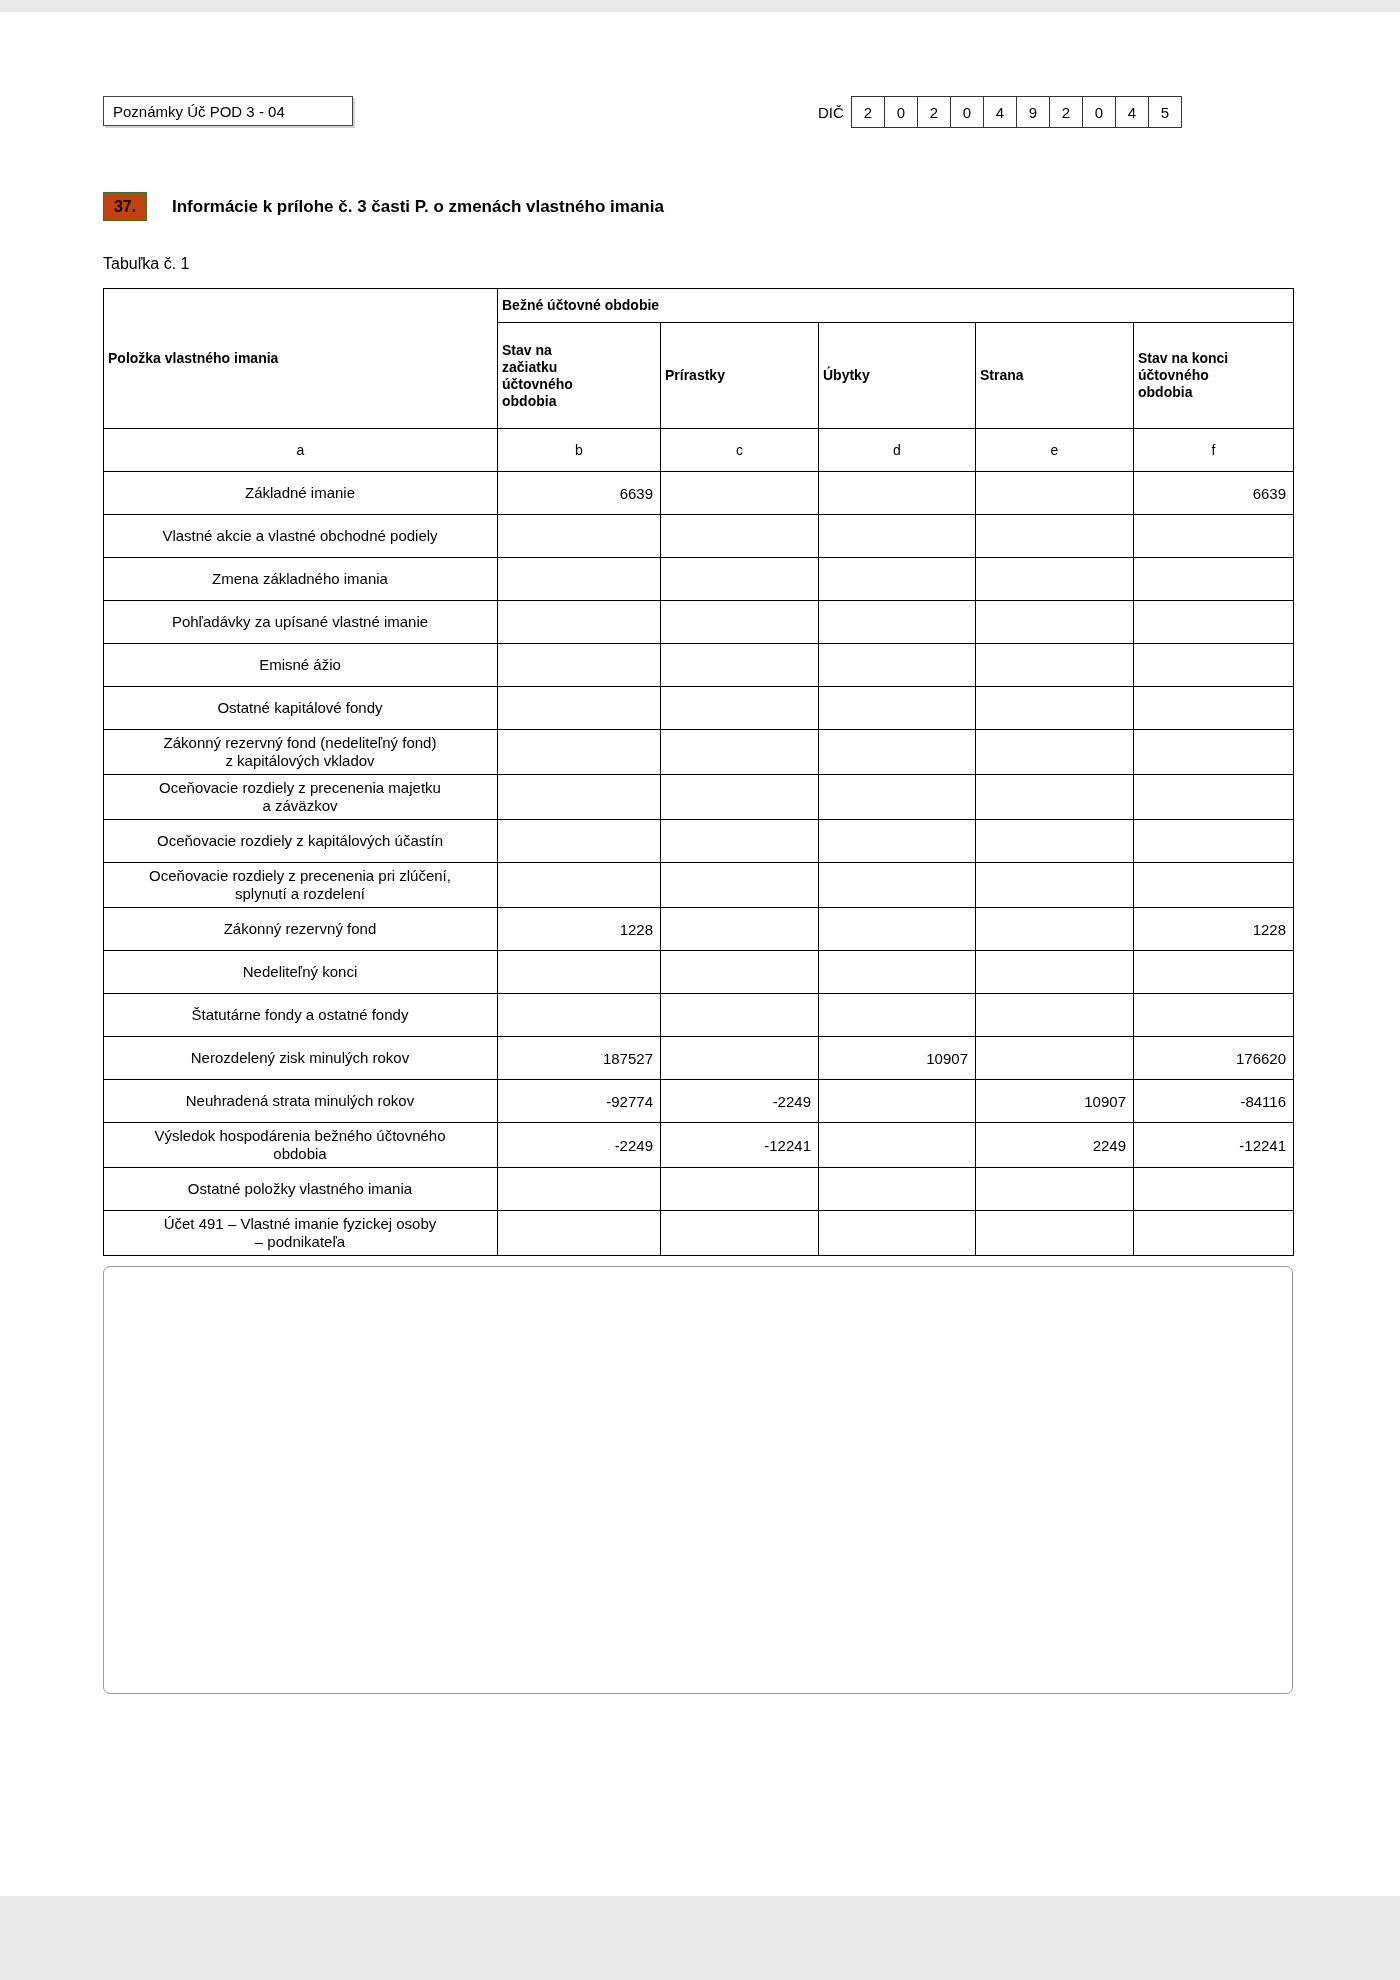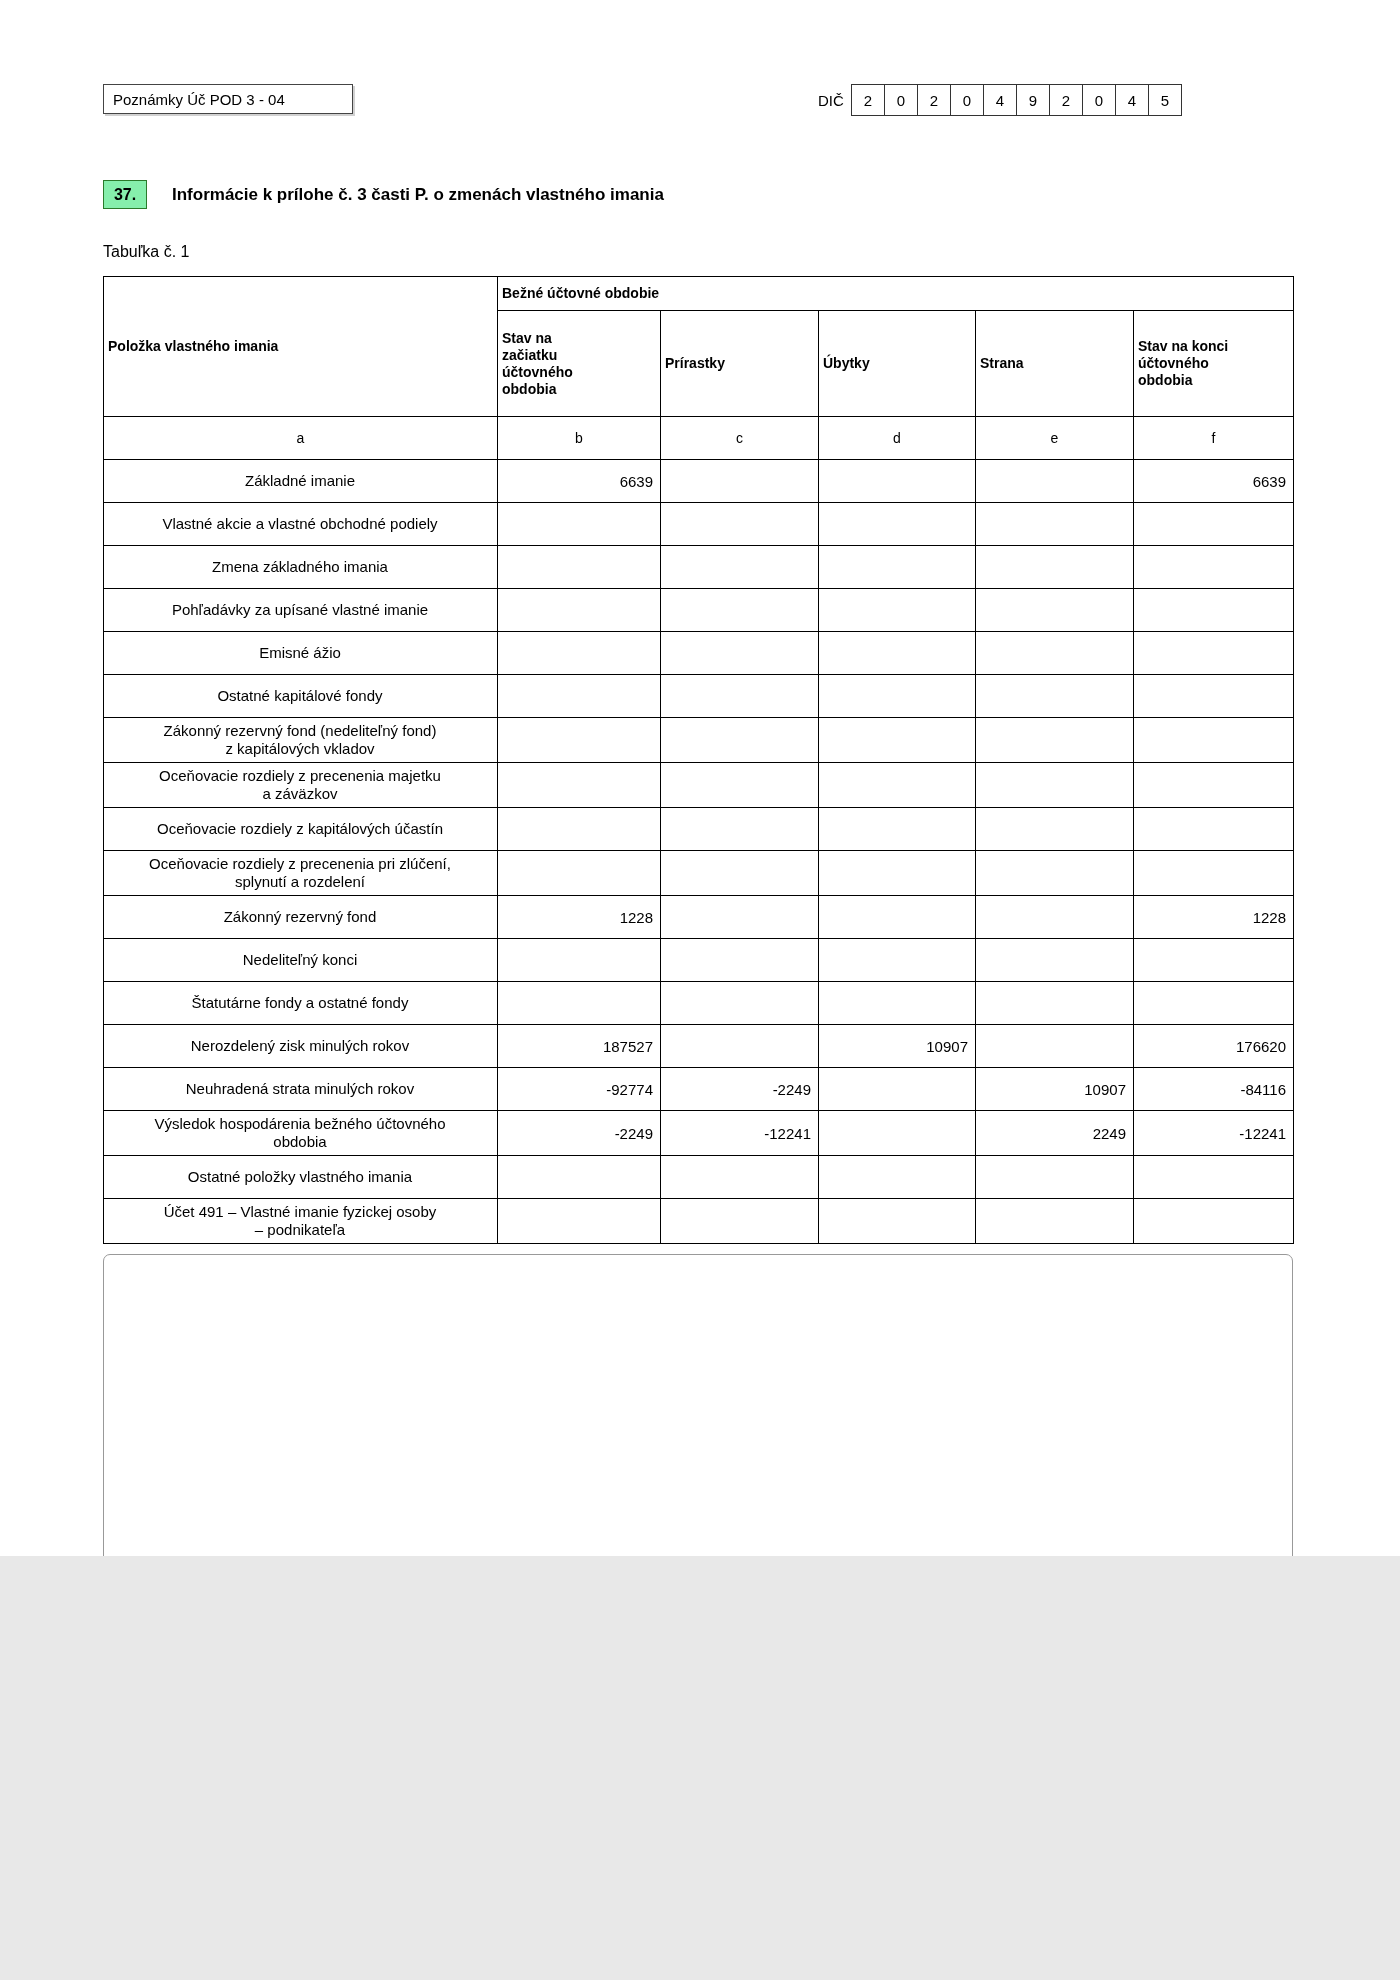--- a/index.html
+++ b/index.html
@@ -1,23 +1,23 @@
 <!DOCTYPE html>
 <html><head>
 <meta charset="utf-8">
 <style>
   html,body { margin:0; padding:0; background:#e8e8e8; }
   .page {
     position:relative;
-    width:1400px; height:1556px;
+    width:1400px; height:1884px;
     background:#ffffff;
     font-family:"Liberation Sans", sans-serif;
     color:#000;
     overflow:hidden;
-    margin:0 auto;
+    margin:12px auto;
   }
 
   
   .form-name-box {
     position:absolute; left:103px; top:84px;
     width:250px; height:30px;
     border:1px solid #444;
     box-shadow:2px 2px 0 rgba(0,0,0,0.18);
     display:flex; align-items:center;
     padding-left:9px; box-sizing:border-box;
@@ -139,21 +139,21 @@
         <div class="dic-cell">4</div>
         <div class="dic-cell">9</div>
         <div class="dic-cell">2</div>
         <div class="dic-cell">0</div>
         <div class="dic-cell">4</div>
         <div class="dic-cell">5</div>
       </div>
   </div>
 
   <div class="section-row">
-    <span class="section-badge" id="section-badge" style="background: #86efac;">37.</span>
+    <span class="section-badge" id="section-badge" style="background: #c2410c;">37.</span>
     <span class="section-title">Informácie k prílohe č. 3 časti P. o zmenách vlastného imania</span>
   </div>
 
   <div class="table-caption">Tabuľka č. 1</div>
 
   <div class="content">
     <table class="equity-table">
       <colgroup>
         <col style="width:394px">
         <col style="width:163px">

